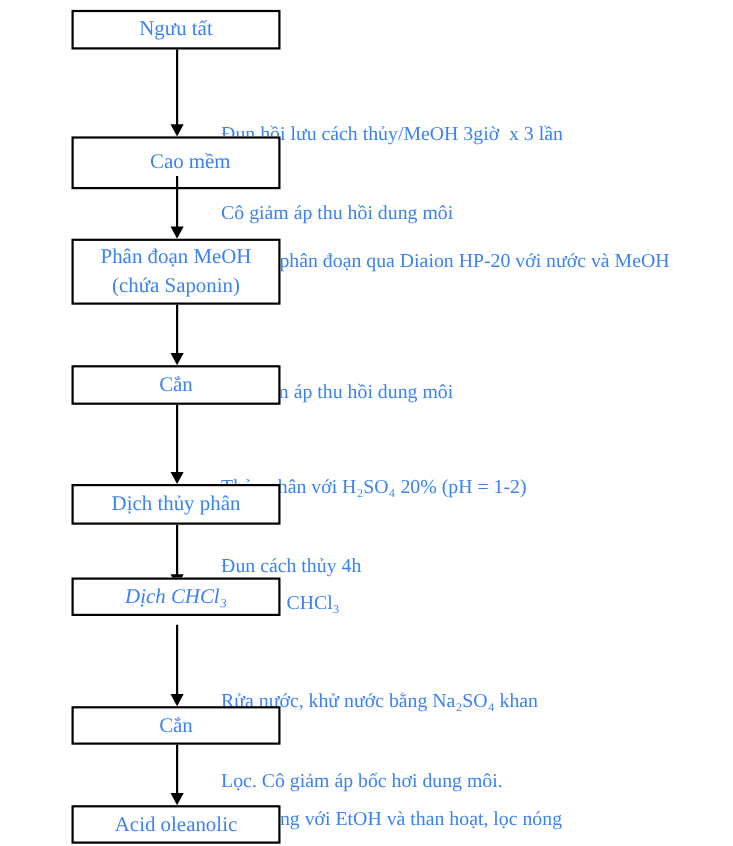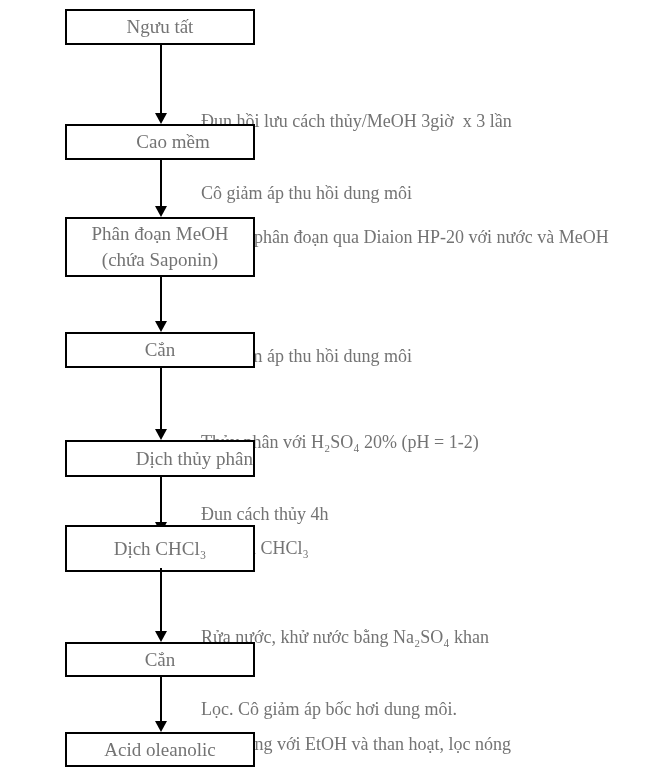--- a/index.html
+++ b/index.html
@@ -6,21 +6,21 @@
     margin: 0;
     padding: 0;
     background: #ffffff;
   }
   .canvas {
     position: relative;
     width: 666px;
     height: 769px;
     background: #ffffff;
     font-family: "Liberation Serif", "DejaVu Serif", serif;
-    color: #737373;
+    color: #3b82f6;
     overflow: hidden;
   }
   .node {
     position: absolute;
     left: 65px;
     width: 190px;
     border: 2px solid #000000;
     background: #ffffff;
     display: flex;
     flex-direction: column;
@@ -73,21 +73,21 @@
   <div class="node" style="top:9px; height:36px;">
     <span>Ngưu tất</span>
   </div>
 
   <div class="arrow" style="top:45px; height:79px;"></div>
   <div class="ann" style="top:61px;">
     <span>Đun hồi lưu cách thủy/MeOH 3giờ  x 3 lần</span>
     <span>Cô giảm áp thu hồi dung môi</span>
   </div>
 
-  <div class="node" style="top:124px; height:36px;padding-left:26px;">
+  <div class="node" style="top:124px; height:48px;padding-left:26px;">
     <span>Cao mềm</span>
   </div>
 
   <div class="arrow" style="top:160px; height:57px;"></div>
   <div class="ann" style="top:177px;">
     <span>Sắc ký phân đoạn qua Diaion HP-20 với nước và MeOH</span>
   </div>
 
   <div class="node" style="top:217px; height:60px;">
     <span>Phân đoạn MeOH</span>
@@ -102,30 +102,30 @@
   <div class="node" style="top:332px; height:36px;">
     <span>Cắn</span>
   </div>
 
   <div class="arrow" style="top:368px; height:72px;"></div>
   <div class="ann" style="top:382px;">
     <span>Thủy phân với H₂SO₄ 20% (pH = 1-2)</span>
     <span>Đun cách thủy 4h</span>
   </div>
 
-  <div class="node" style="top:440px; height:37px;align-items:flex-end;">
+  <div class="node" style="top:440px; height:37px;">
     <span>Dịch thủy phân</span>
   </div>
 
   <div class="arrow" style="top:477px; height:56px;"></div>
   <div class="ann" style="top:488px;">
     <span>Lắc với CHCl₃</span>
   </div>
 
-  <div class="node" style="top:525px; height:47px;">
+  <div class="node" style="top:525px; height:35px;font-style:italic;">
     <span>Dịch CHCl₃</span>
   </div>
 
   <div class="arrow" style="top:568px; height:74px;"></div>
   <div class="ann" style="top:577px;">
     <span>Rửa nước, khử nước bằng Na₂SO₄ khan</span>
     <span>Lọc. Cô giảm áp bốc hơi dung môi.</span>
   </div>
 
   <div class="node" style="top:642px; height:35px;">

